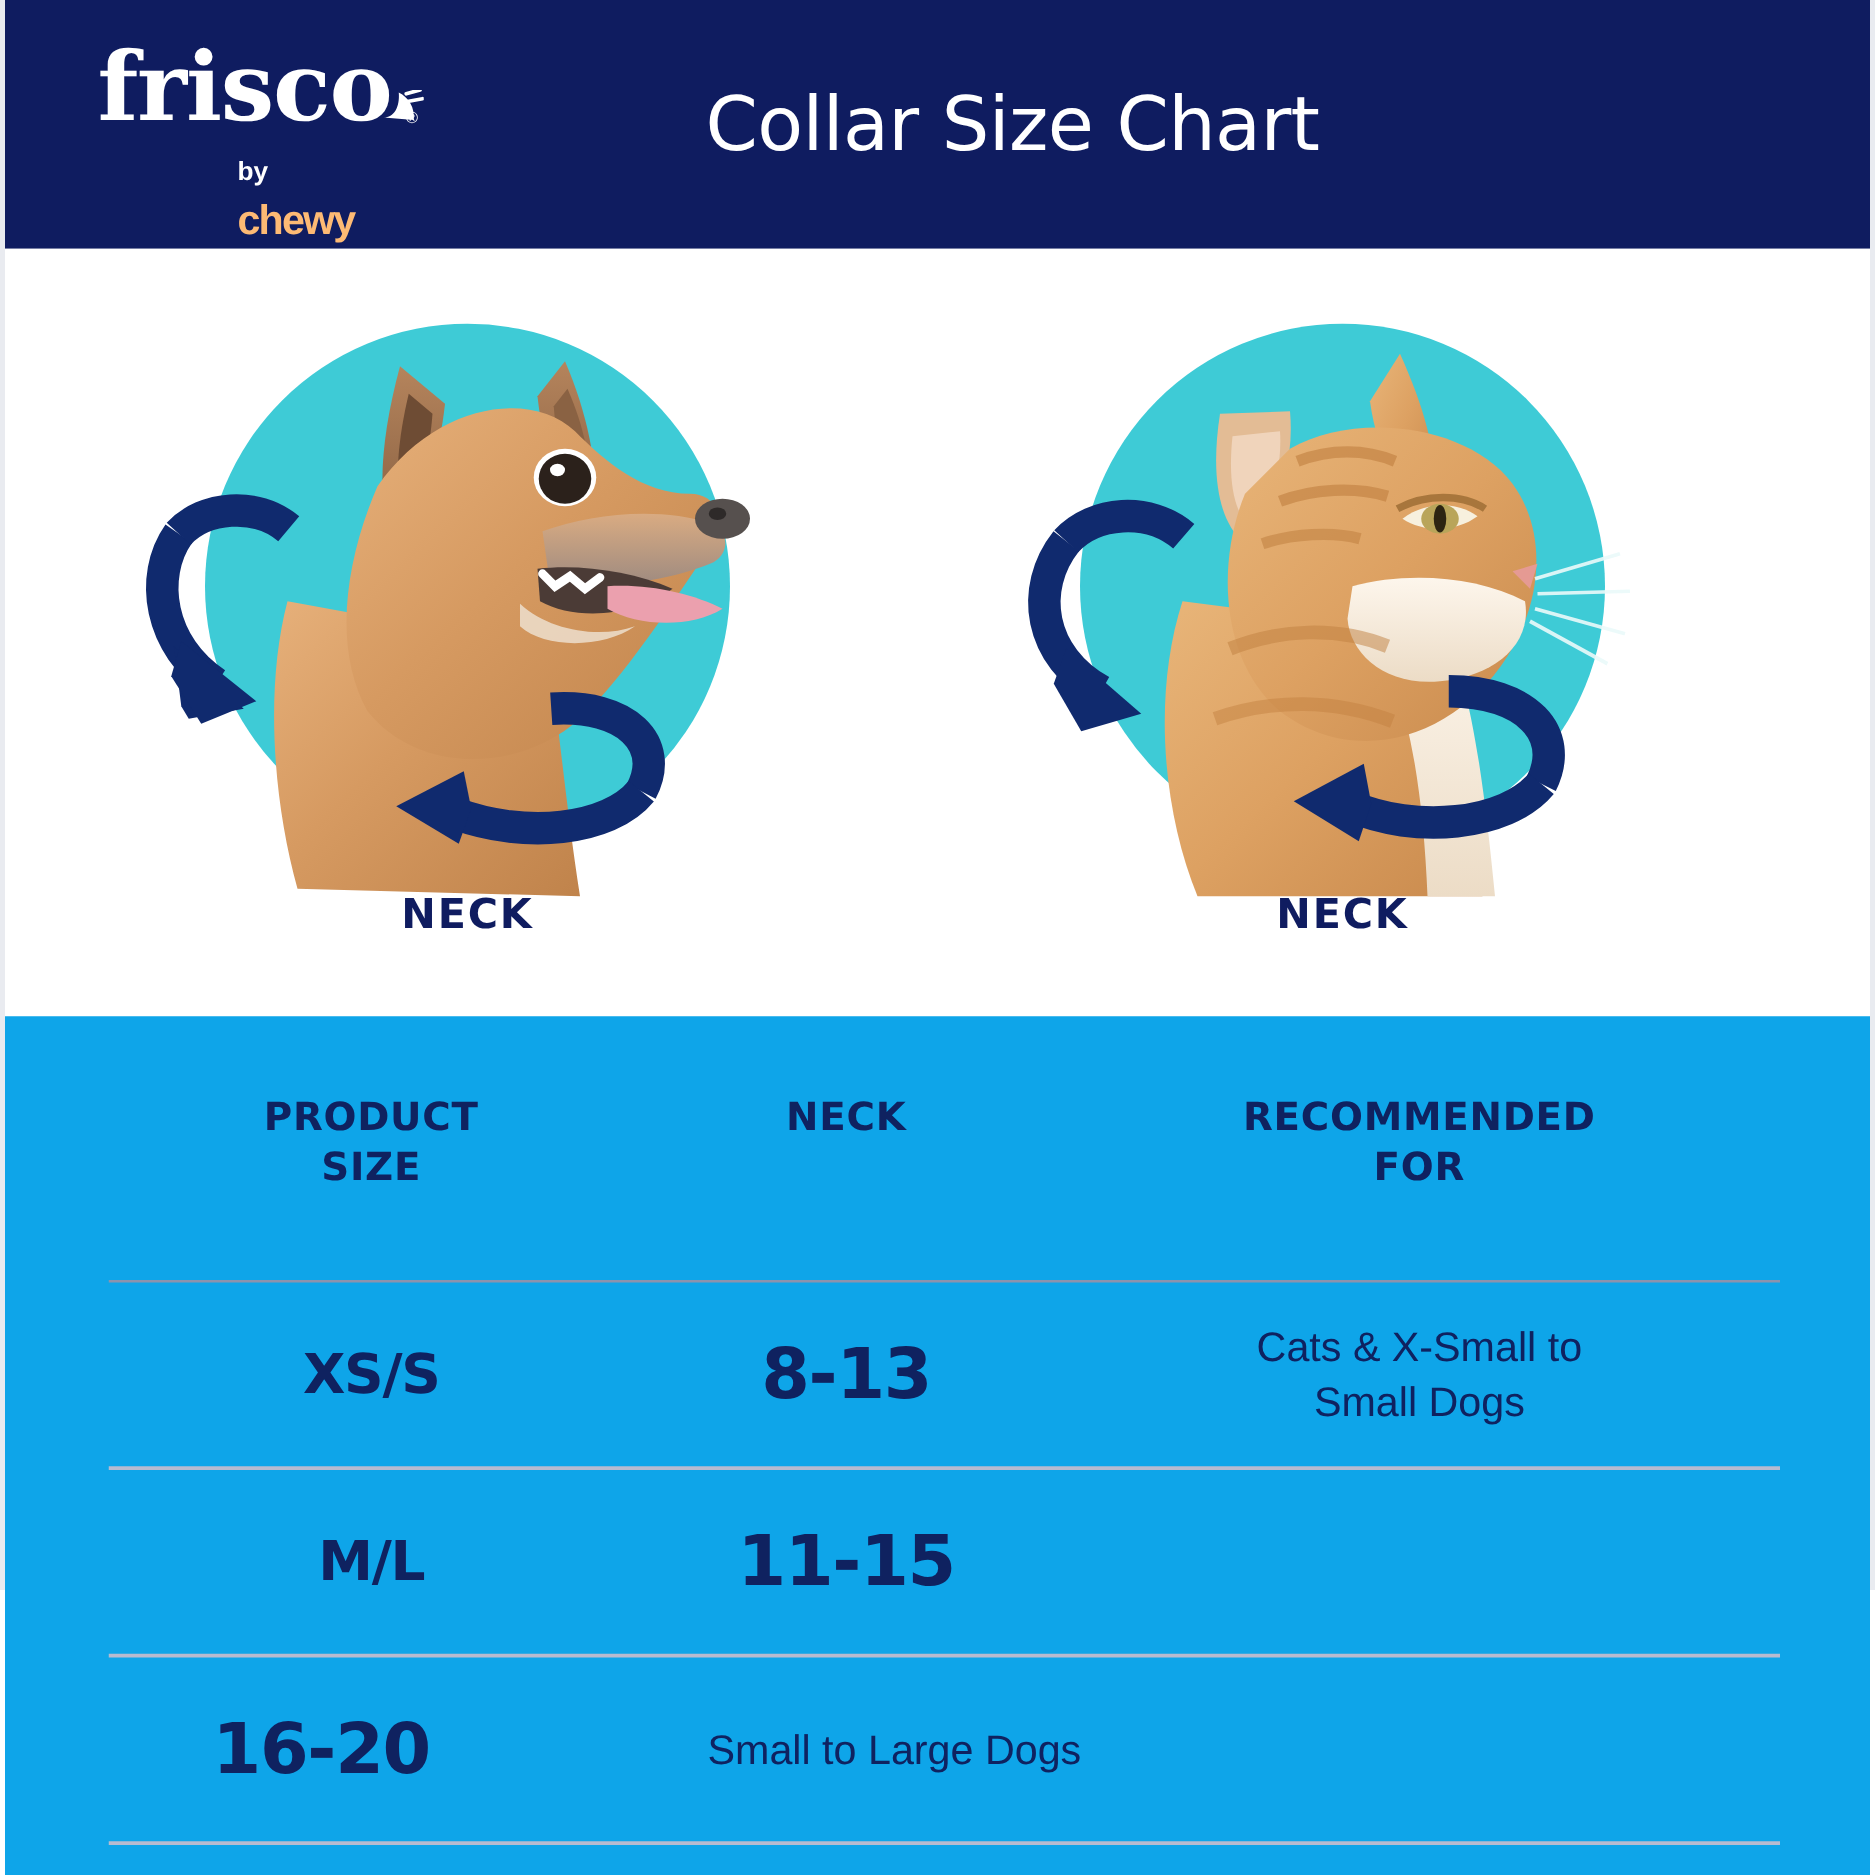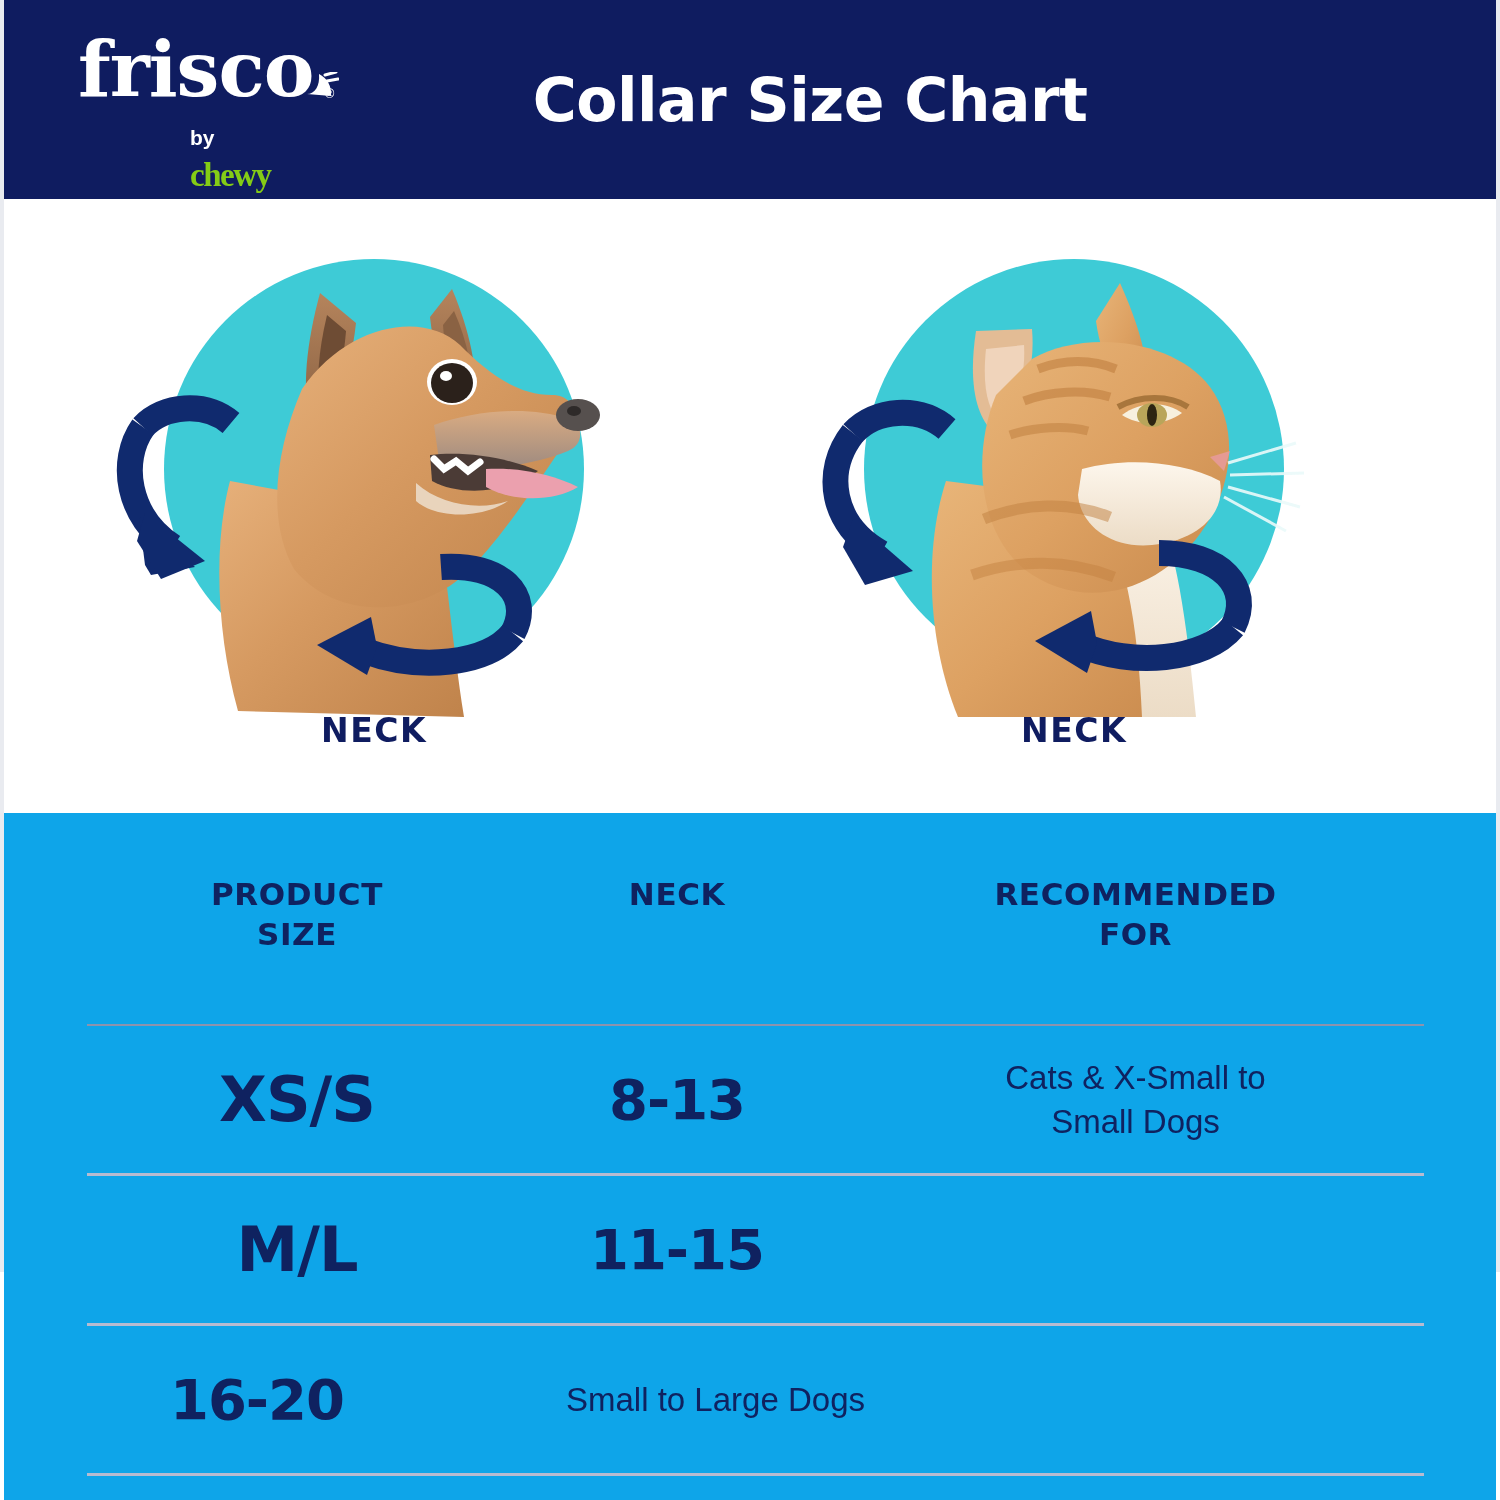--- a/index.html
+++ b/index.html
@@ -62,36 +62,36 @@
     gap: 7px;
     flex-direction: column;
   }
   .logo-by {
     font-family: "Liberation Sans", sans-serif;
     font-size: 21px;
     font-weight: 700;
     color: #ffffff;
   }
   .logo-chewy {
-    font-family: Liberation Serif, serif;
+    font-family: Liberation Sans, sans-serif;
     font-size: 33px;
     font-weight: 700;
     letter-spacing: -1.5px;
-    color: #84cc16;
+    color: #fdba74;
   }
   .header-title {
     position: absolute;
     left: 0; top: 0;
     width: 1492px; height: 199px;
     display: flex;
     align-items: center;
     justify-content: center;
     font-family: "DejaVu Sans", sans-serif;
     font-size: 60px;
-    font-weight: 700;
+    font-weight: 400;
     color: #ffffff;
     letter-spacing: -0.5px;
     padding-left: 120px;
   }
 
   
   .illustrations {
     position: absolute;
     left: 0; top: 199px;
     width: 1492px; height: 614px;
@@ -178,21 +178,21 @@
   }
   .head .unit {
     display: block;
     font-weight: 400;
     letter-spacing: 0px;
   }
 
   .body .c1 {
     font-family: "DejaVu Sans", sans-serif;
     font-weight: 700;
-    font-size: 62px;
+    font-size: 44px;
     color: #0f2260;
     letter-spacing: -1px;
   }
   .body .c2 {
     font-family: "DejaVu Sans", sans-serif;
     font-weight: 700;
     font-size: 56px;
     color: #0f2260;
     letter-spacing: -1px;
   }

